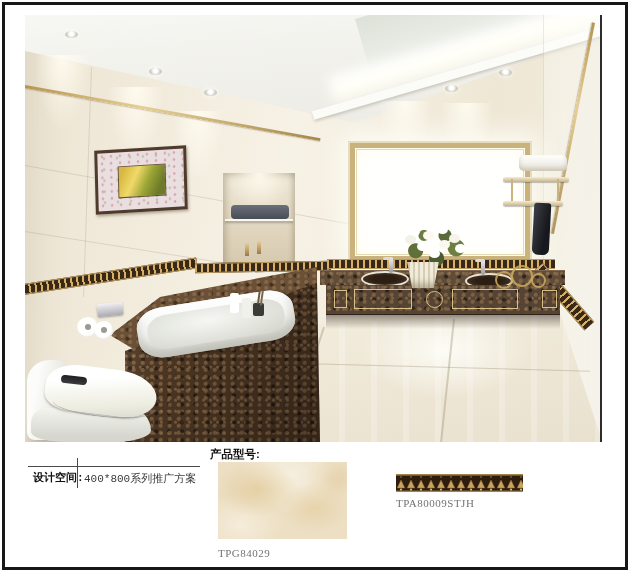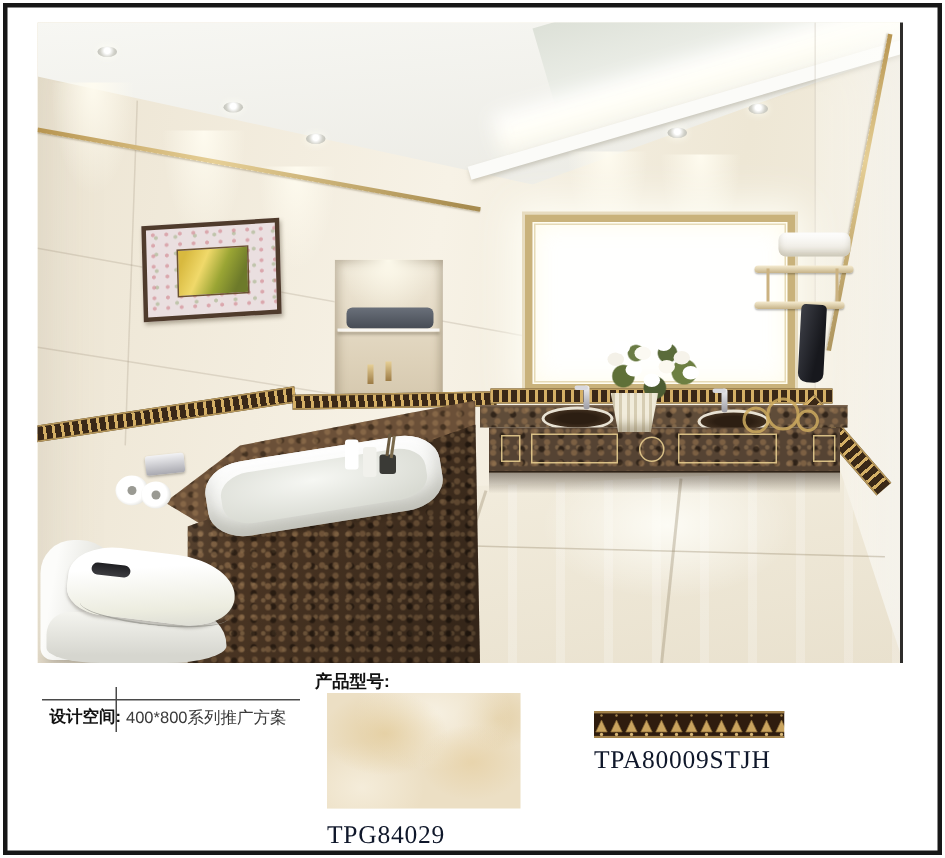--- a/index.html
+++ b/index.html
@@ -164,33 +164,33 @@
                  clip-path:polygon(268px 427px,272px 310px,535px 298px,575px 420px,575px 427px);
                  background:radial-gradient(ellipse 120px 70px at 420px 335px,rgba(255,255,250,.85),transparent 70%),
                             repeating-linear-gradient(90deg,transparent 0 26px,rgba(255,255,255,.22) 26px 32px);}
   .floor-joint{width:1.5px;background:rgba(150,135,105,.35);transform-origin:top center;}
 
   
   .right-wall{left:518px;top:0;width:57px;height:427px;
               background:linear-gradient(90deg,rgba(255,255,250,.25),rgba(255,255,252,.55));}
 
   
-  .ds{position:absolute;left:28px;top:458px;width:180px;height:42px;}
+  .ds{position:absolute;left:28px;top:458px;width:180px;height:42px;font-family:Liberation Mono, monospace;}
   .ds-hline{position:absolute;left:0;top:8px;width:172px;height:1px;background:#4a4a4a;}
   .ds-vline{position:absolute;left:49px;top:0;width:1px;height:30px;background:#4a4a4a;}
   .ds-label{position:absolute;left:5px;top:12px;font-size:11px;font-weight:bold;color:#111;}
   .ds-value{position:absolute;left:56px;top:13px;font-size:11px;color:#3a3a3a;}
   .model-label{position:absolute;left:210px;top:447px;font-size:11.5px;font-weight:bold;color:#111;}
   .tile-swatch{position:absolute;left:218px;top:462px;width:129px;height:77px;background-color:#ecdfc4;
        background-image:radial-gradient(ellipse 60px 40px at 30% 35%,rgba(226,202,152,.75),transparent 70%),
                         radial-gradient(ellipse 50px 36px at 75% 60%,rgba(231,210,168,.85),transparent 70%),
                         radial-gradient(ellipse 70px 50px at 55% 18%,rgba(247,241,227,.95),transparent 75%),
                         radial-gradient(ellipse 60px 44px at 18% 82%,rgba(245,237,219,.95),transparent 70%),
                         radial-gradient(ellipse 40px 30px at 88% 22%,rgba(222,198,148,.6),transparent 70%);}
-  .code{position:absolute;font-family:"Liberation Serif",serif;font-size:17px;color:#0f172a;letter-spacing:.5px;}
+  .code{position:absolute;font-family:"Liberation Serif",serif;font-size:11px;color:#737373;letter-spacing:.5px;}
   .tile-code{left:218px;top:547px;}
   .strip-swatch{position:absolute;left:396px;top:474px;width:127px;height:18px;}
   .strip-code{left:396px;top:497px;}
 </style>
 </head>
 <body>
 
 <div class="page">
   <div class="frame"></div>
 

